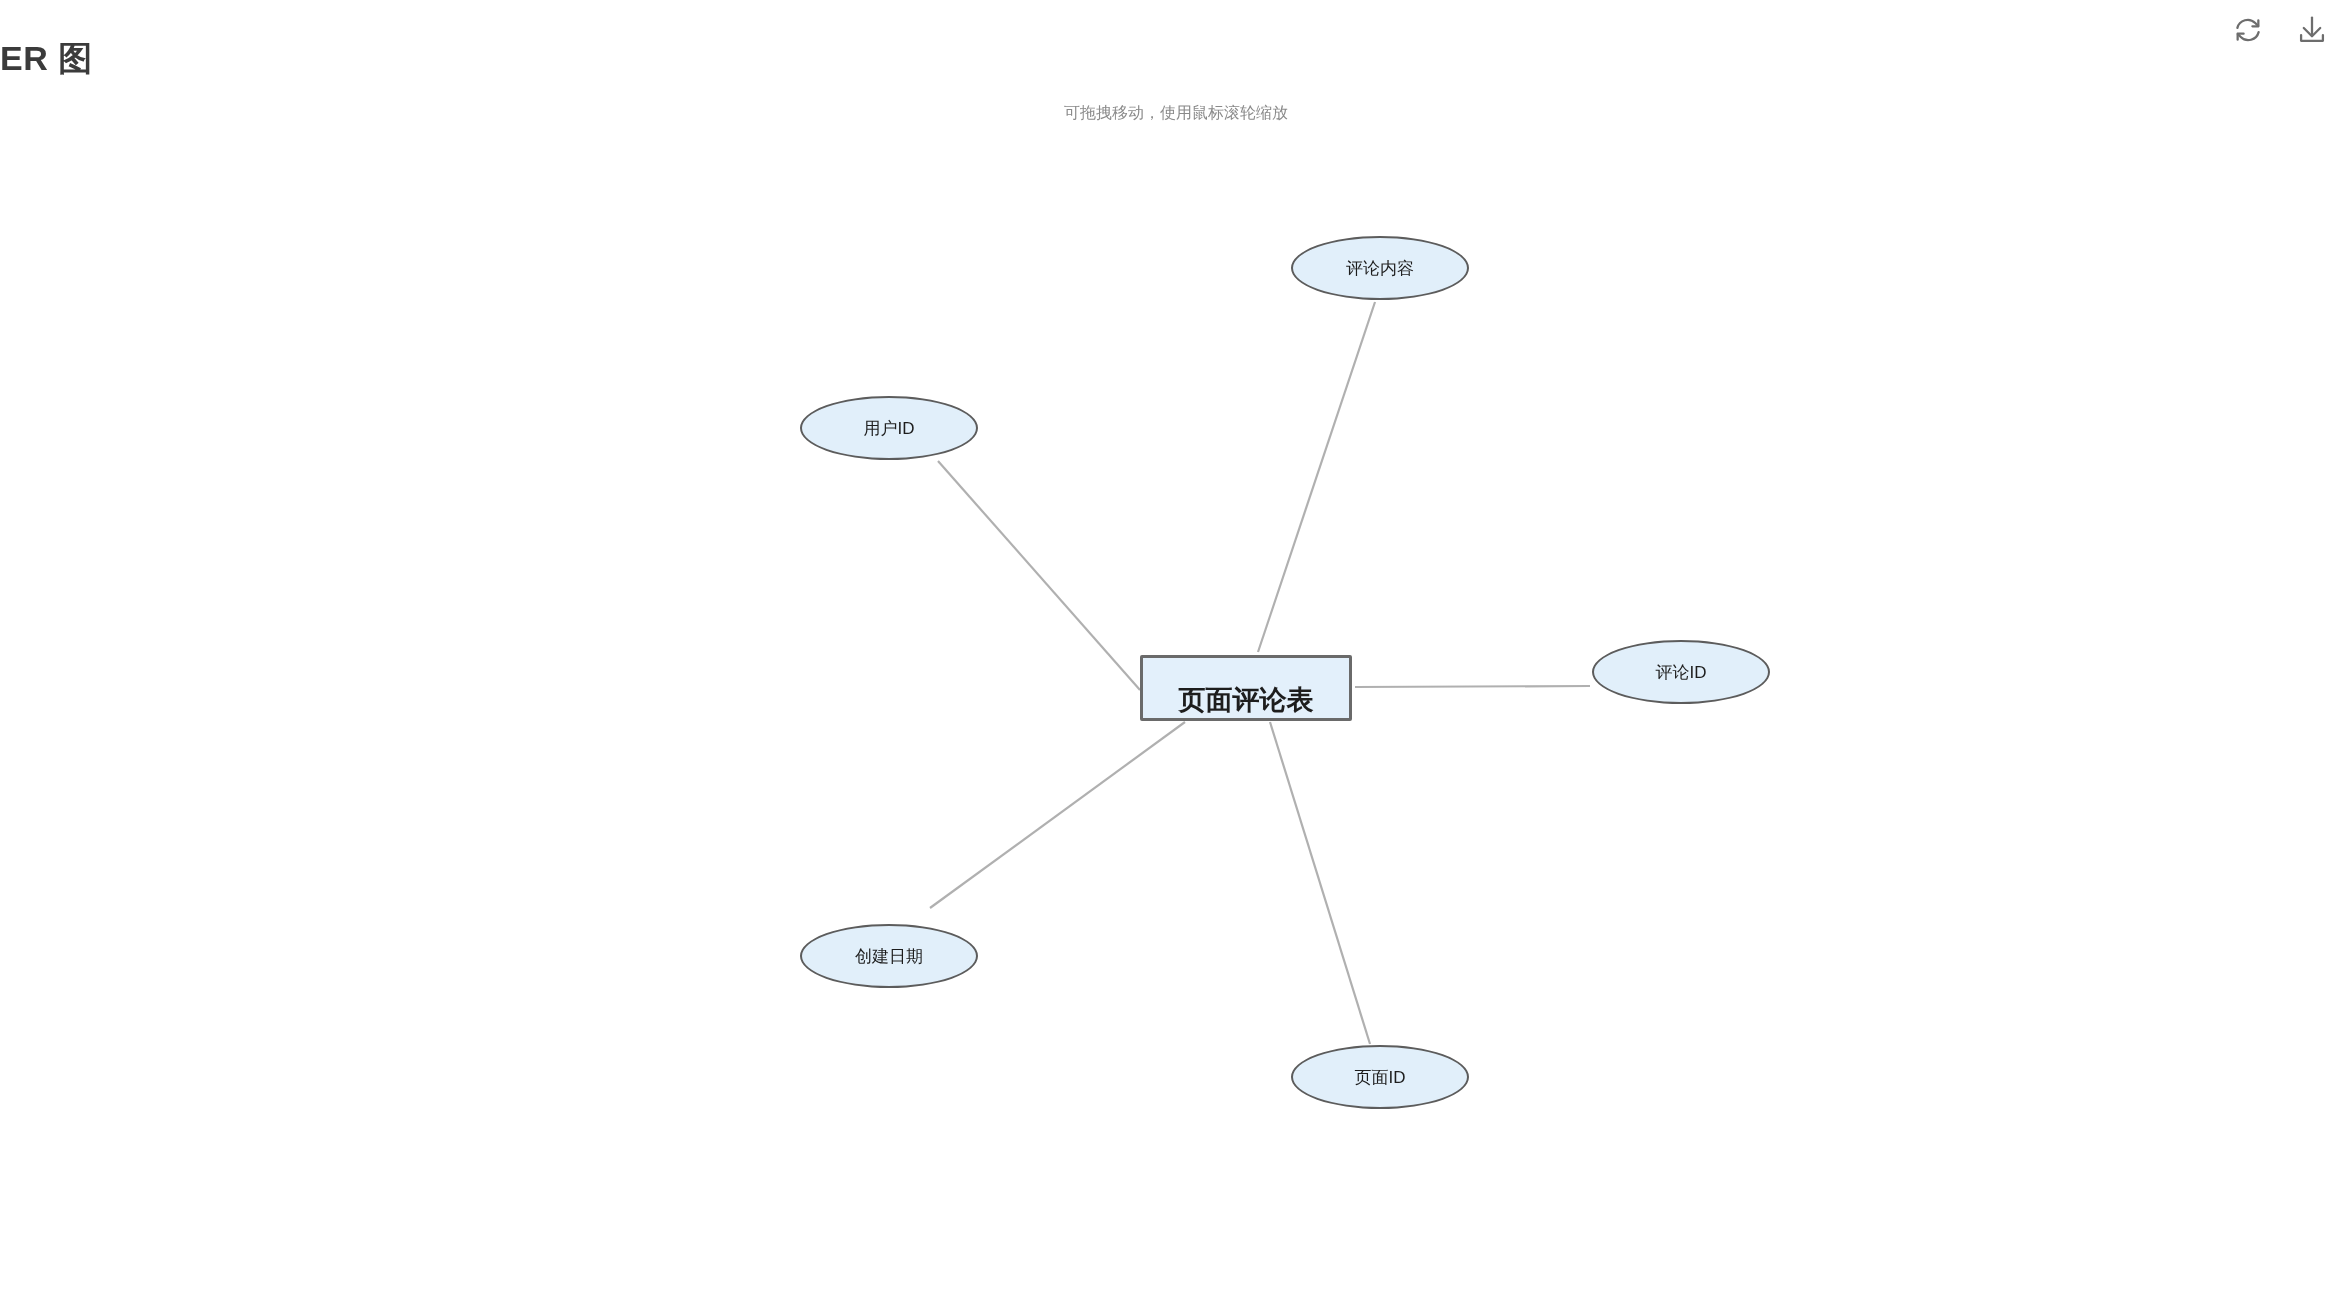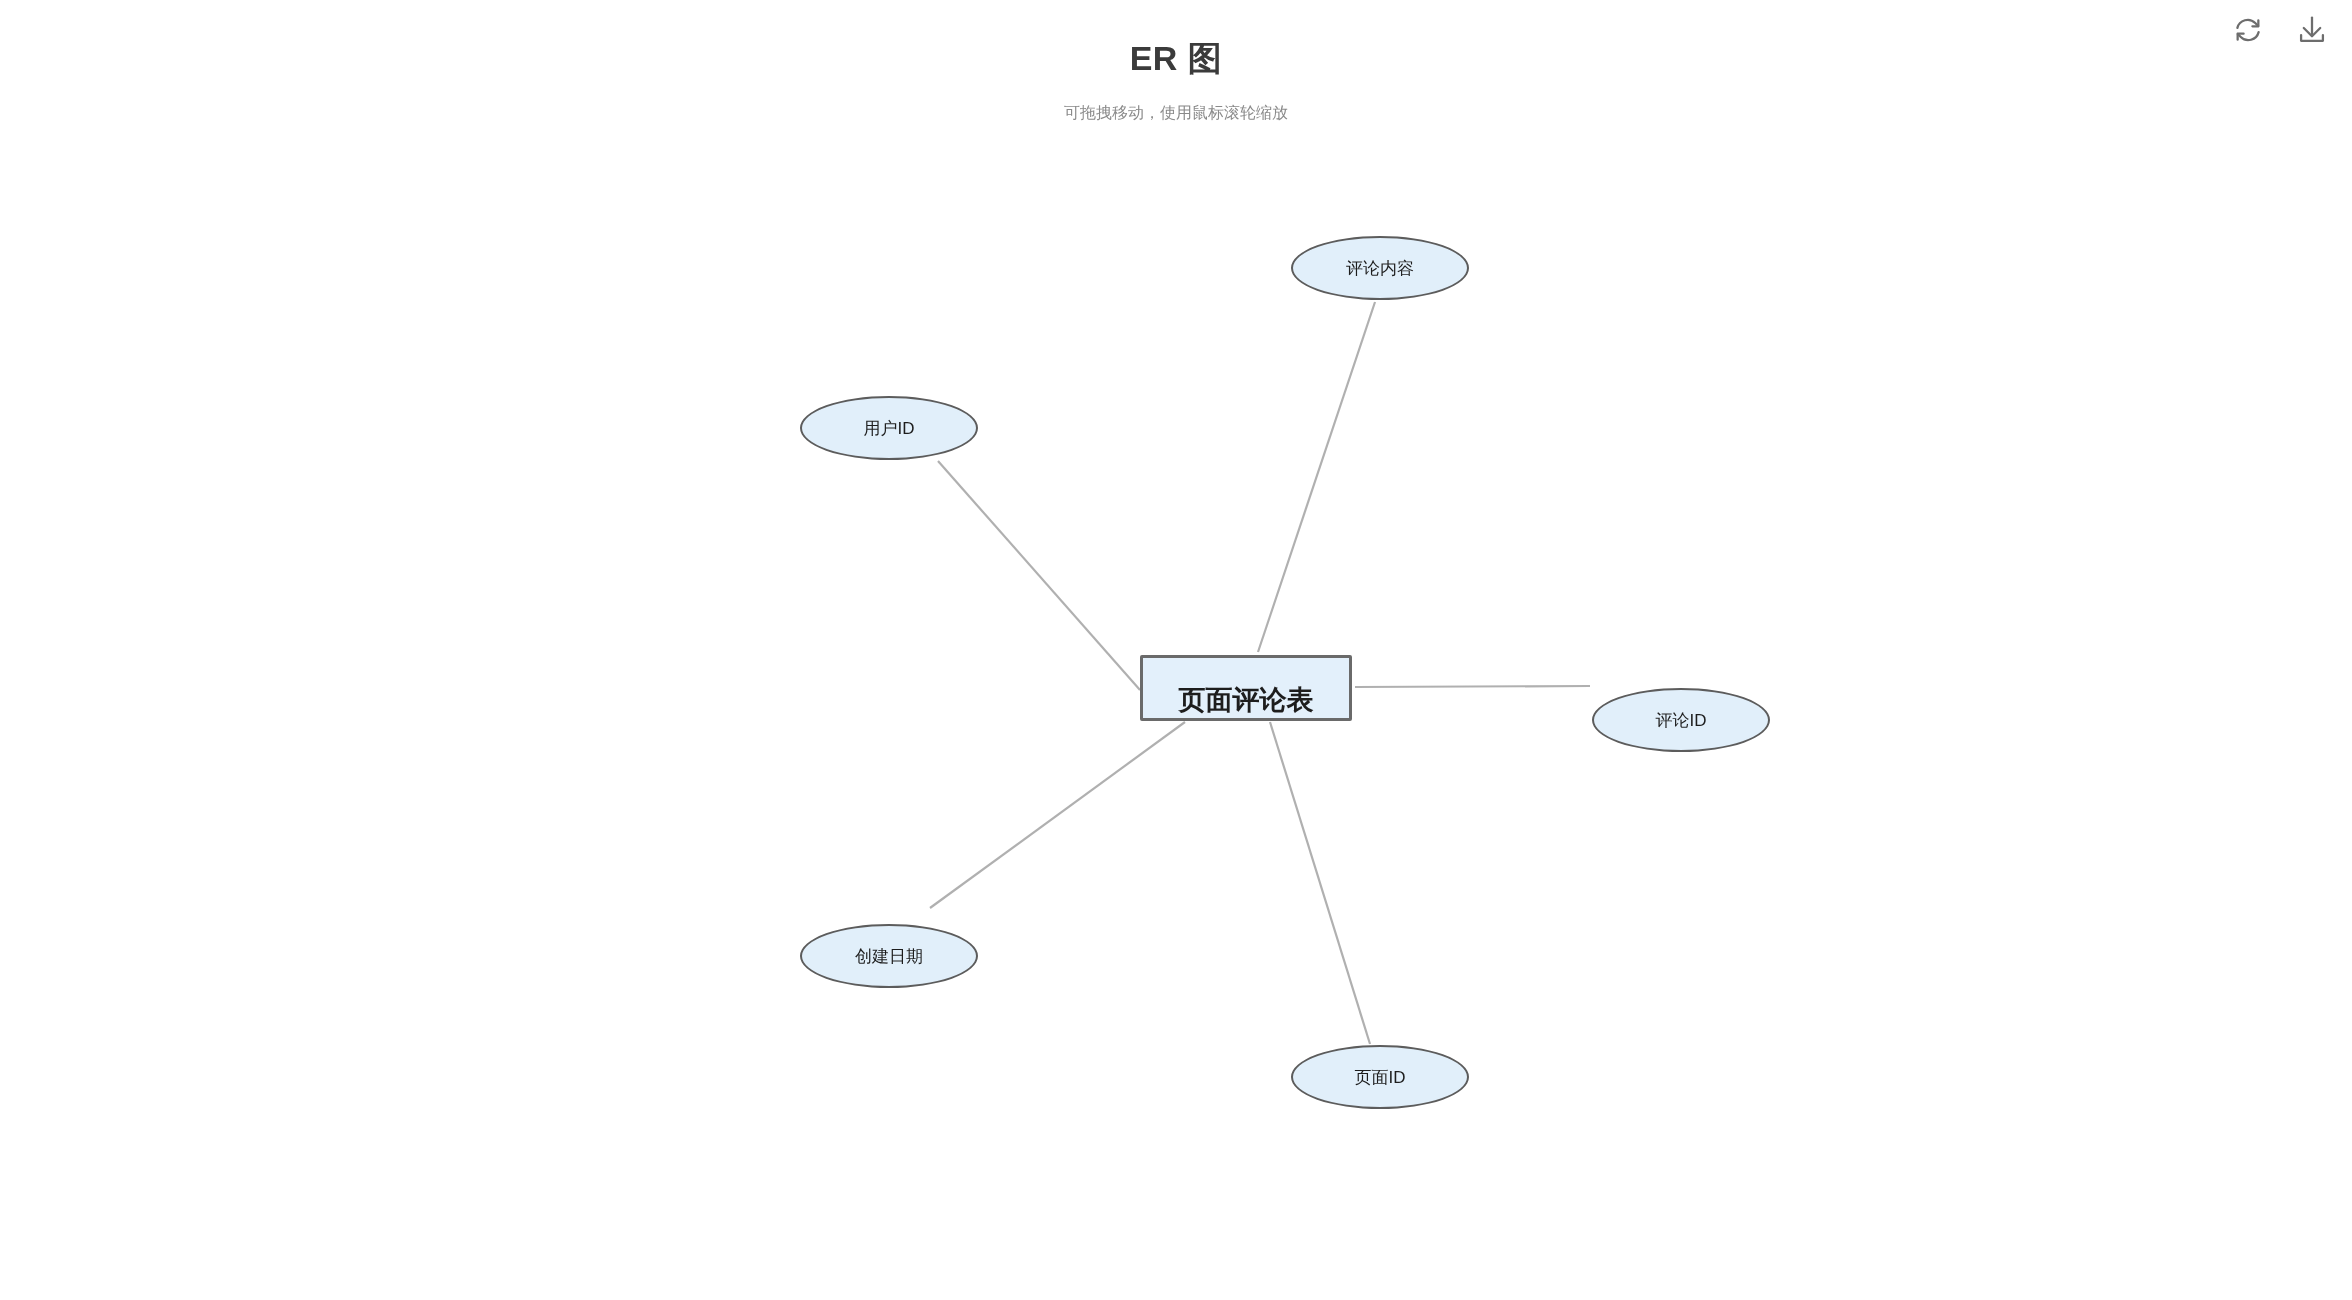--- a/index.html
+++ b/index.html
@@ -28,21 +28,21 @@
     left: 0;
     width: 2352px;
     height: 160px;
     pointer-events: none;
   }
   #page-title {
     position: absolute;
     top: 38px;
     left: 0;
     width: 2352px;
-    text-align: center;
+    text-align: left;
     font-size: 34px;
     font-weight: bold;
     color: #3b3b3b;
     letter-spacing: 0.5px;
     line-height: 1.2;
   }
   #page-subtitle {
     position: absolute;
     top: 103px;
     left: 0;
@@ -146,21 +146,21 @@
     <div id="nodes-layer">
         <div class="node node-entity" style="left: 1140px; top: 655px; width: 212px; height: 66px; align-items: flex-end;">
           <span class="node-label">页面评论表</span>
         </div>
         <div class="node node-attribute" style="left: 1291px; top: 236px; width: 178px; height: 64px;">
           <span class="node-label">评论内容</span>
         </div>
         <div class="node node-attribute" style="left: 800px; top: 396px; width: 178px; height: 64px;">
           <span class="node-label">用户ID</span>
         </div>
-        <div class="node node-attribute" style="left: 1592px; top: 688px; width: 178px; height: 64px;">
+        <div class="node node-attribute" style="left: 1592px; top: 640px; width: 178px; height: 64px;">
           <span class="node-label">评论ID</span>
         </div>
         <div class="node node-attribute" style="left: 800px; top: 924px; width: 178px; height: 64px;">
           <span class="node-label">创建日期</span>
         </div>
         <div class="node node-attribute" style="left: 1291px; top: 1045px; width: 178px; height: 64px;">
           <span class="node-label">页面ID</span>
         </div>
       </div>
 

